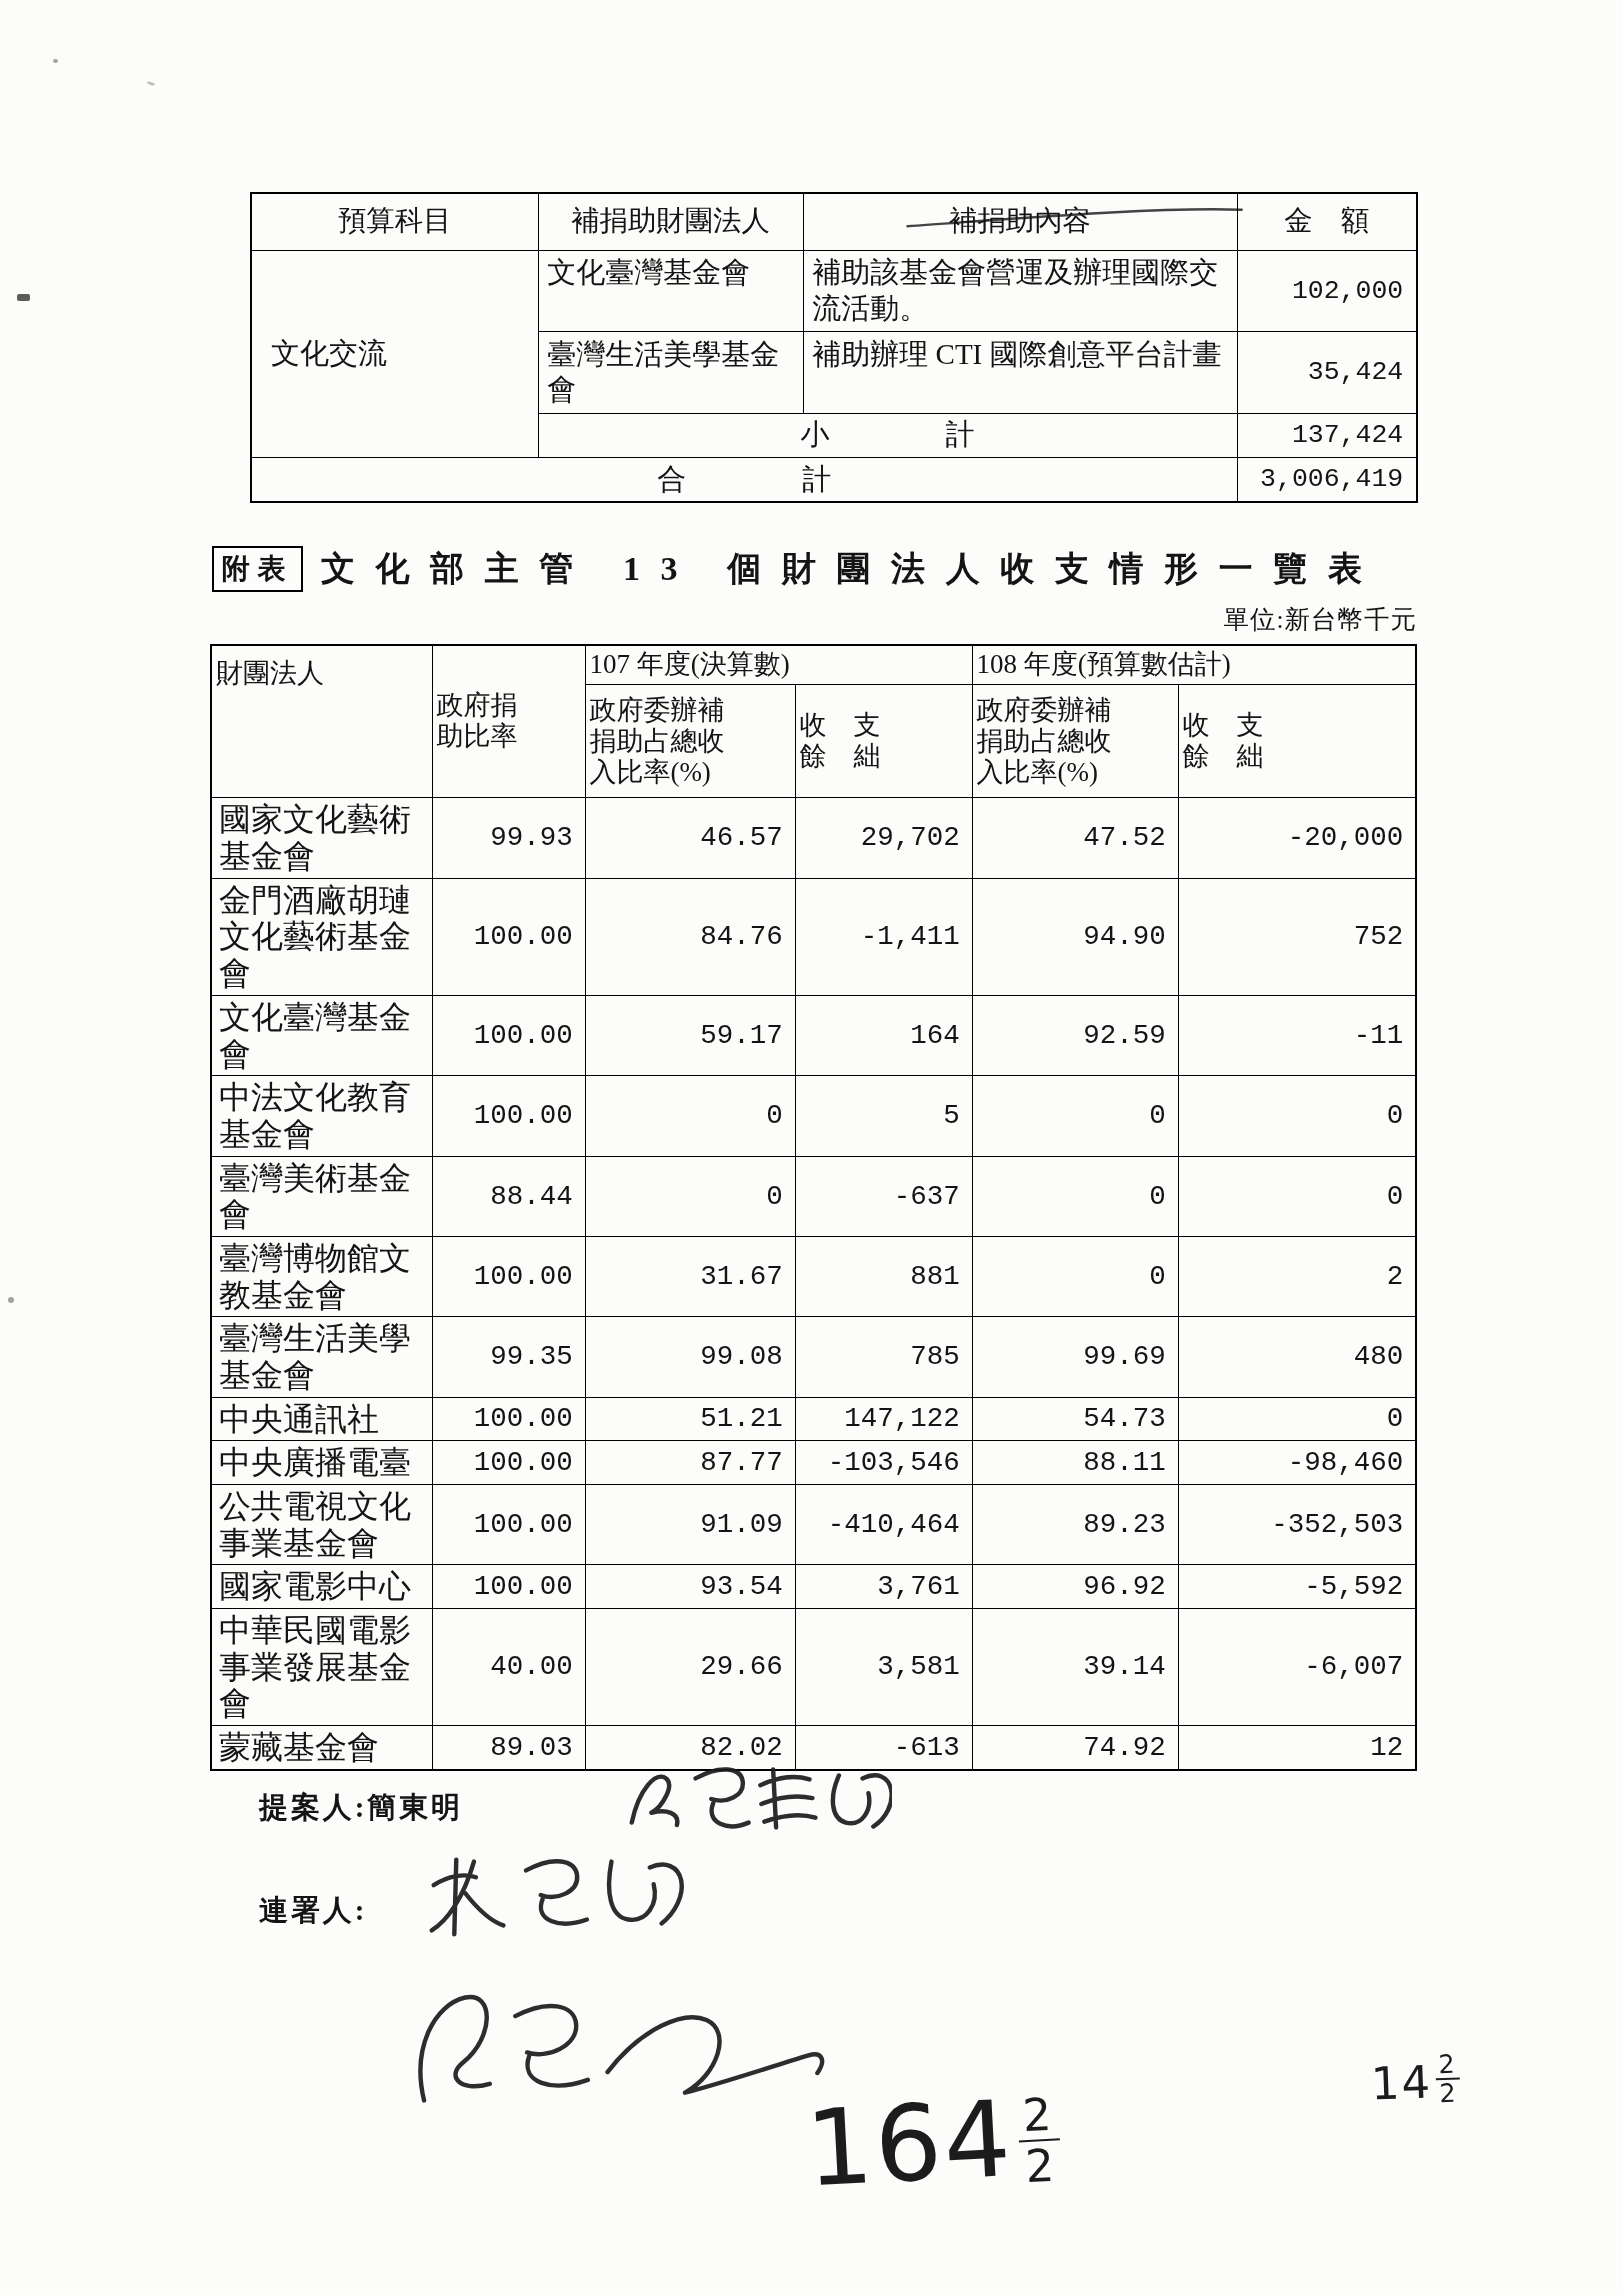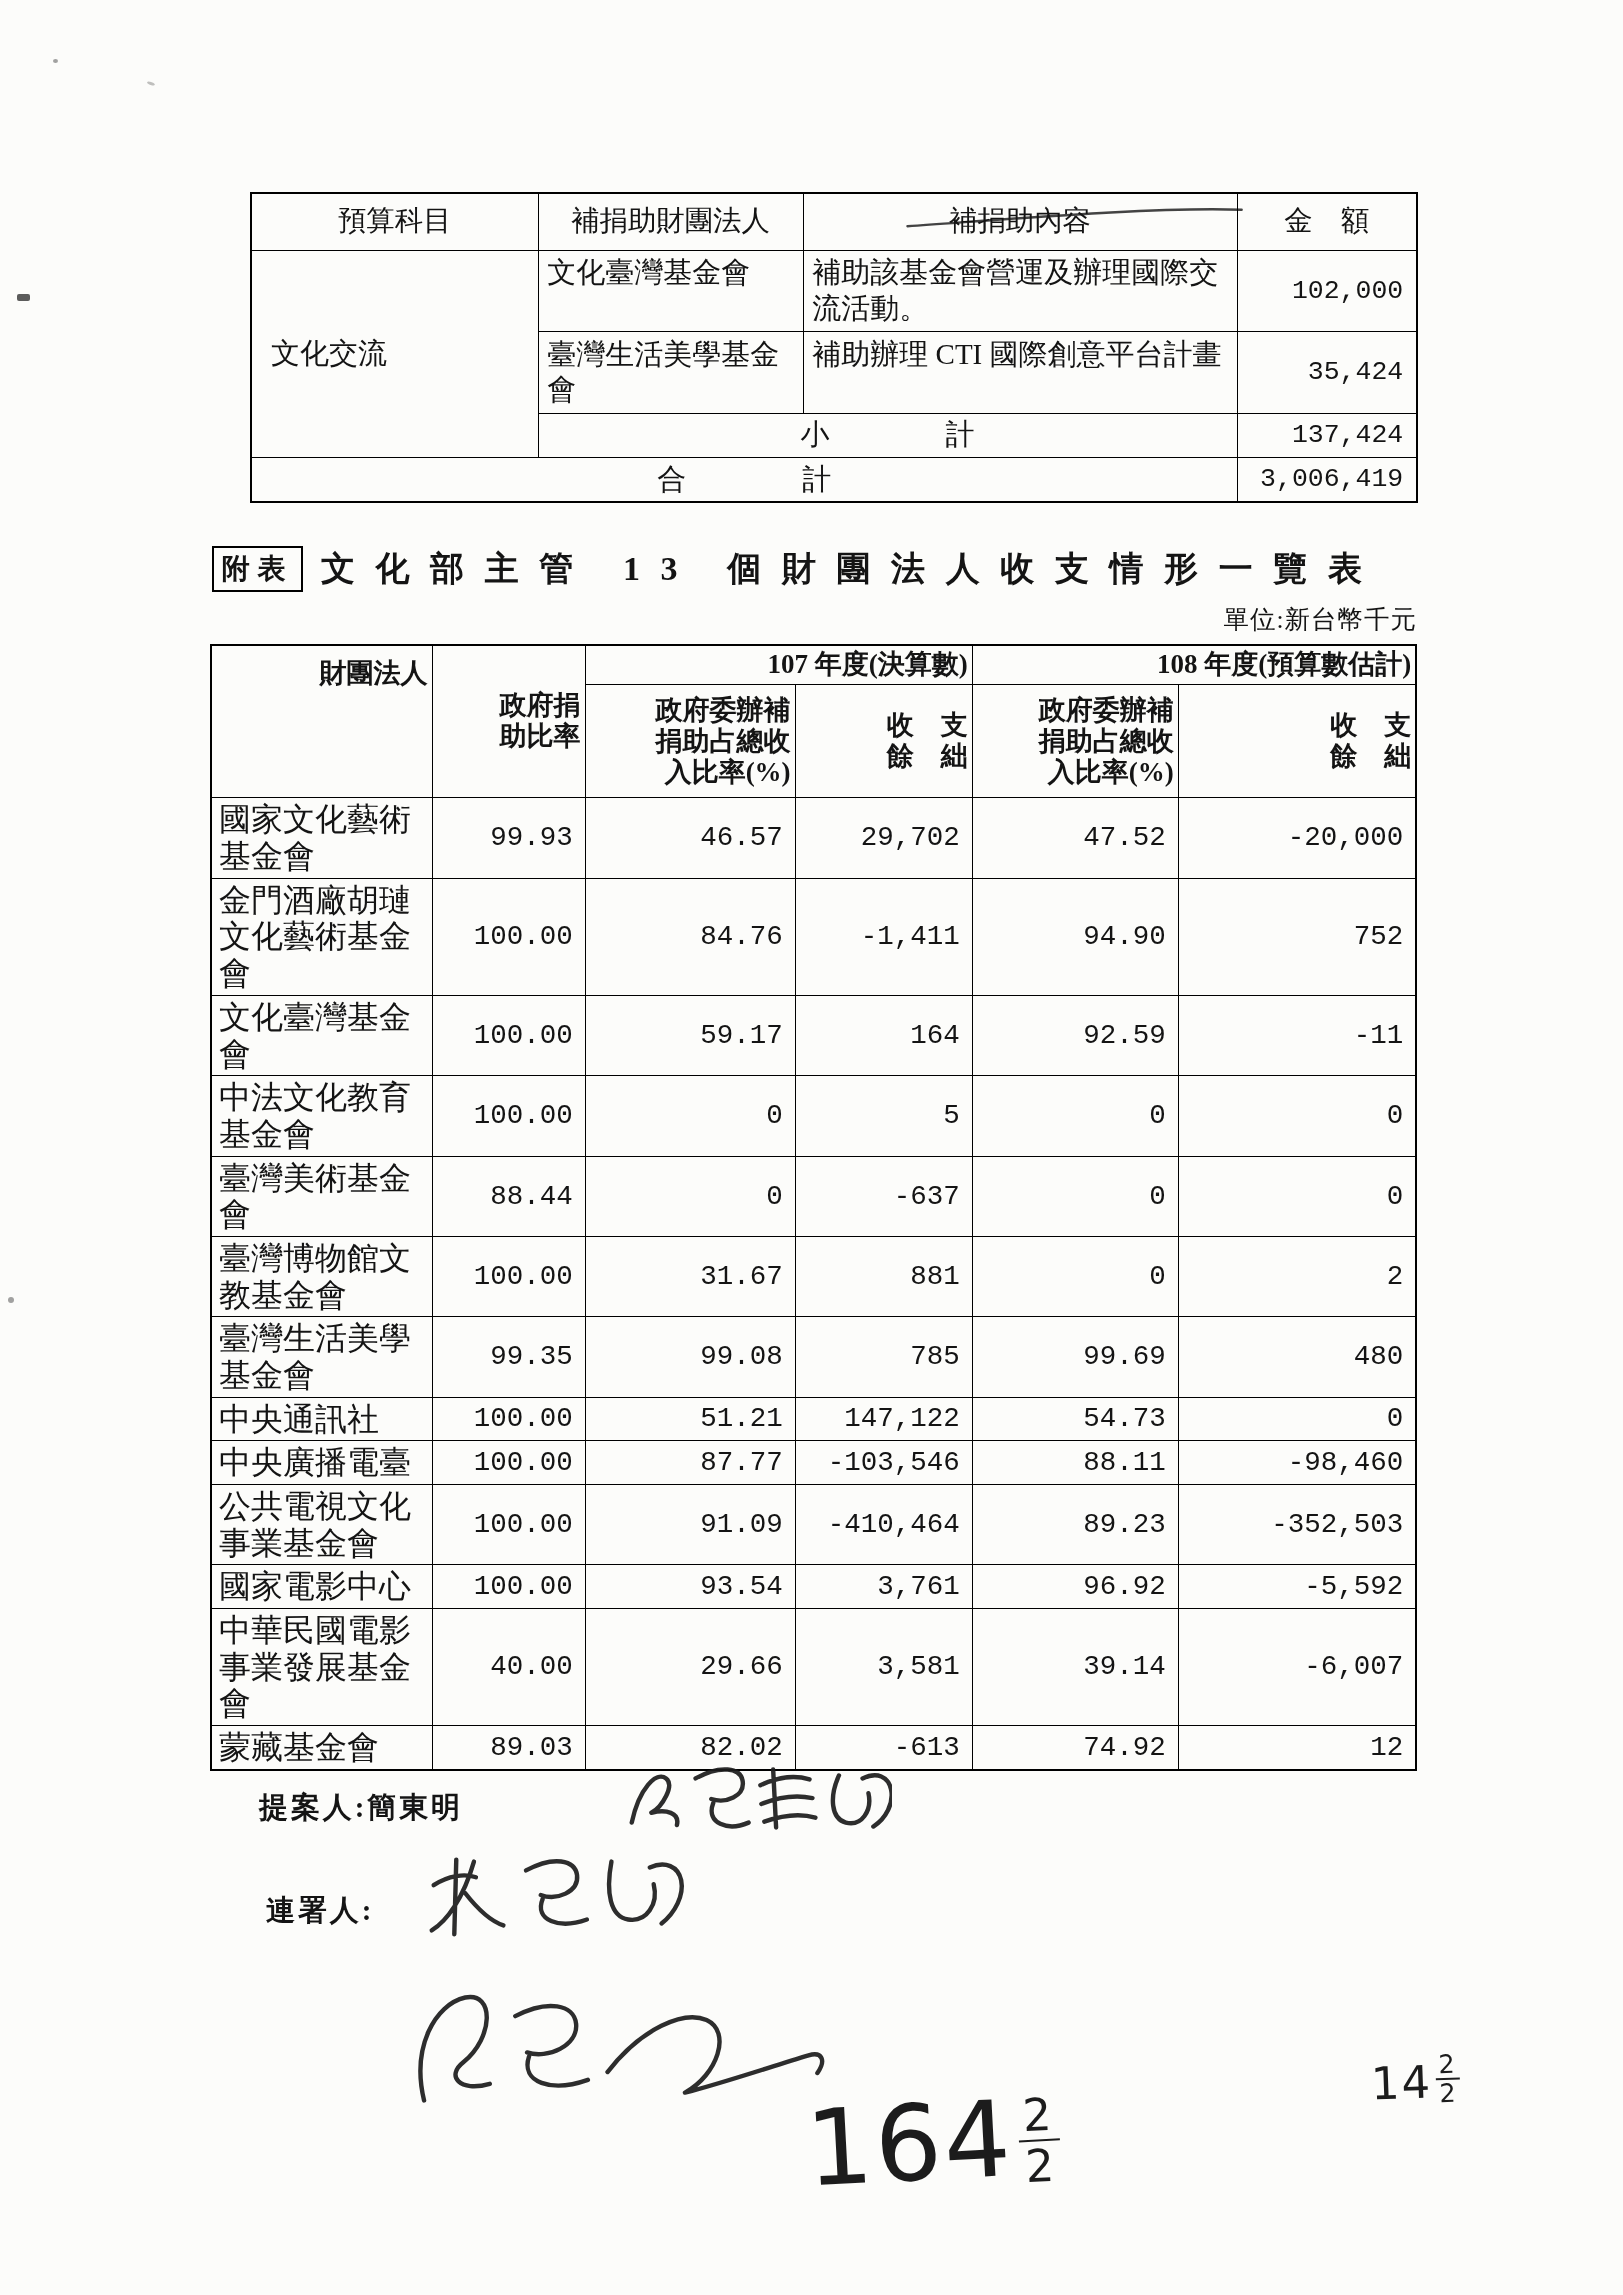--- a/index.html
+++ b/index.html
@@ -32,32 +32,32 @@
   
   .title-row { margin:43px 0 0 2px; display:flex; align-items:center; white-space:nowrap; }
   .badge { border:2.5px solid #000; padding:2px 7.8px; font-size:28px; font-weight:bold; letter-spacing:7.8px; }
   .big-title { font-size:34px; font-weight:bold; letter-spacing:20.6px; margin-left:17.7px; }
 
   .unit { text-align:right; font-size:25.5px; margin-top:9.8px; padding-right:1px; letter-spacing:1px; }
 
   
   .t2 { margin-top:6.9px; width:1205px; border:2.9px solid #000; table-layout:fixed; }
   .t2 th, .t2 td { border:1.5px solid #000; line-height:1.15; }
-  .t2 thead th { text-align:right; vertical-align:middle; font-size:27px; white-space:pre-line; padding:3.9px;font-weight:bold; }
+  .t2 thead th { text-align:left; vertical-align:middle; font-size:27px; white-space:pre-line; padding:3.9px; }
   .t2 .h-org  { vertical-align:top; padding-top:12.8px; }
   .t2 .h-year { height:39px; }
   .t2 .h-sub  { height:113px; }
   .t2 td.name { font-size:32px; text-align:left; vertical-align:middle; padding:2.9px 5.9px 2.9px 6.9px; word-break:break-all; }
   .t2 td.num  { text-align:right; vertical-align:middle; padding:2.9px 11.8px 2.9px 2.9px;
                 font-family:"Liberation Mono","DejaVu Sans Mono",monospace; font-size:27.5px; }
 
   
   .footer { position:relative; margin-top:12.8px; height:461px; font-size:29px; font-weight:bold; letter-spacing:2.9px; }
   .proposer-line { position:absolute; left:49px; top:4.9px; }
-  .cosigner-line { position:absolute; left:56px; top:108px; }
+  .cosigner-line { position:absolute; left:49px; top:108px; }
 
   .sig { position:absolute; }
   .sig path { fill:none; stroke:#1b1b1b; stroke-width:9; stroke-linecap:round; stroke-linejoin:round; opacity:.92; }
   #sig-proposer { left:407px; top:-39px; }
   #sig-cosign1  { left:206px; top:54px; }
   #sig-cosign2  { left:167px; top:186px; }
 
   .pn { position:absolute; display:flex; align-items:flex-start; color:#1c1c1c;
         font-family:"DejaVu Sans",sans-serif; font-weight:400; letter-spacing:2px; }
   .pn-frac { display:flex; flex-direction:column; align-items:center; line-height:1.05; }

